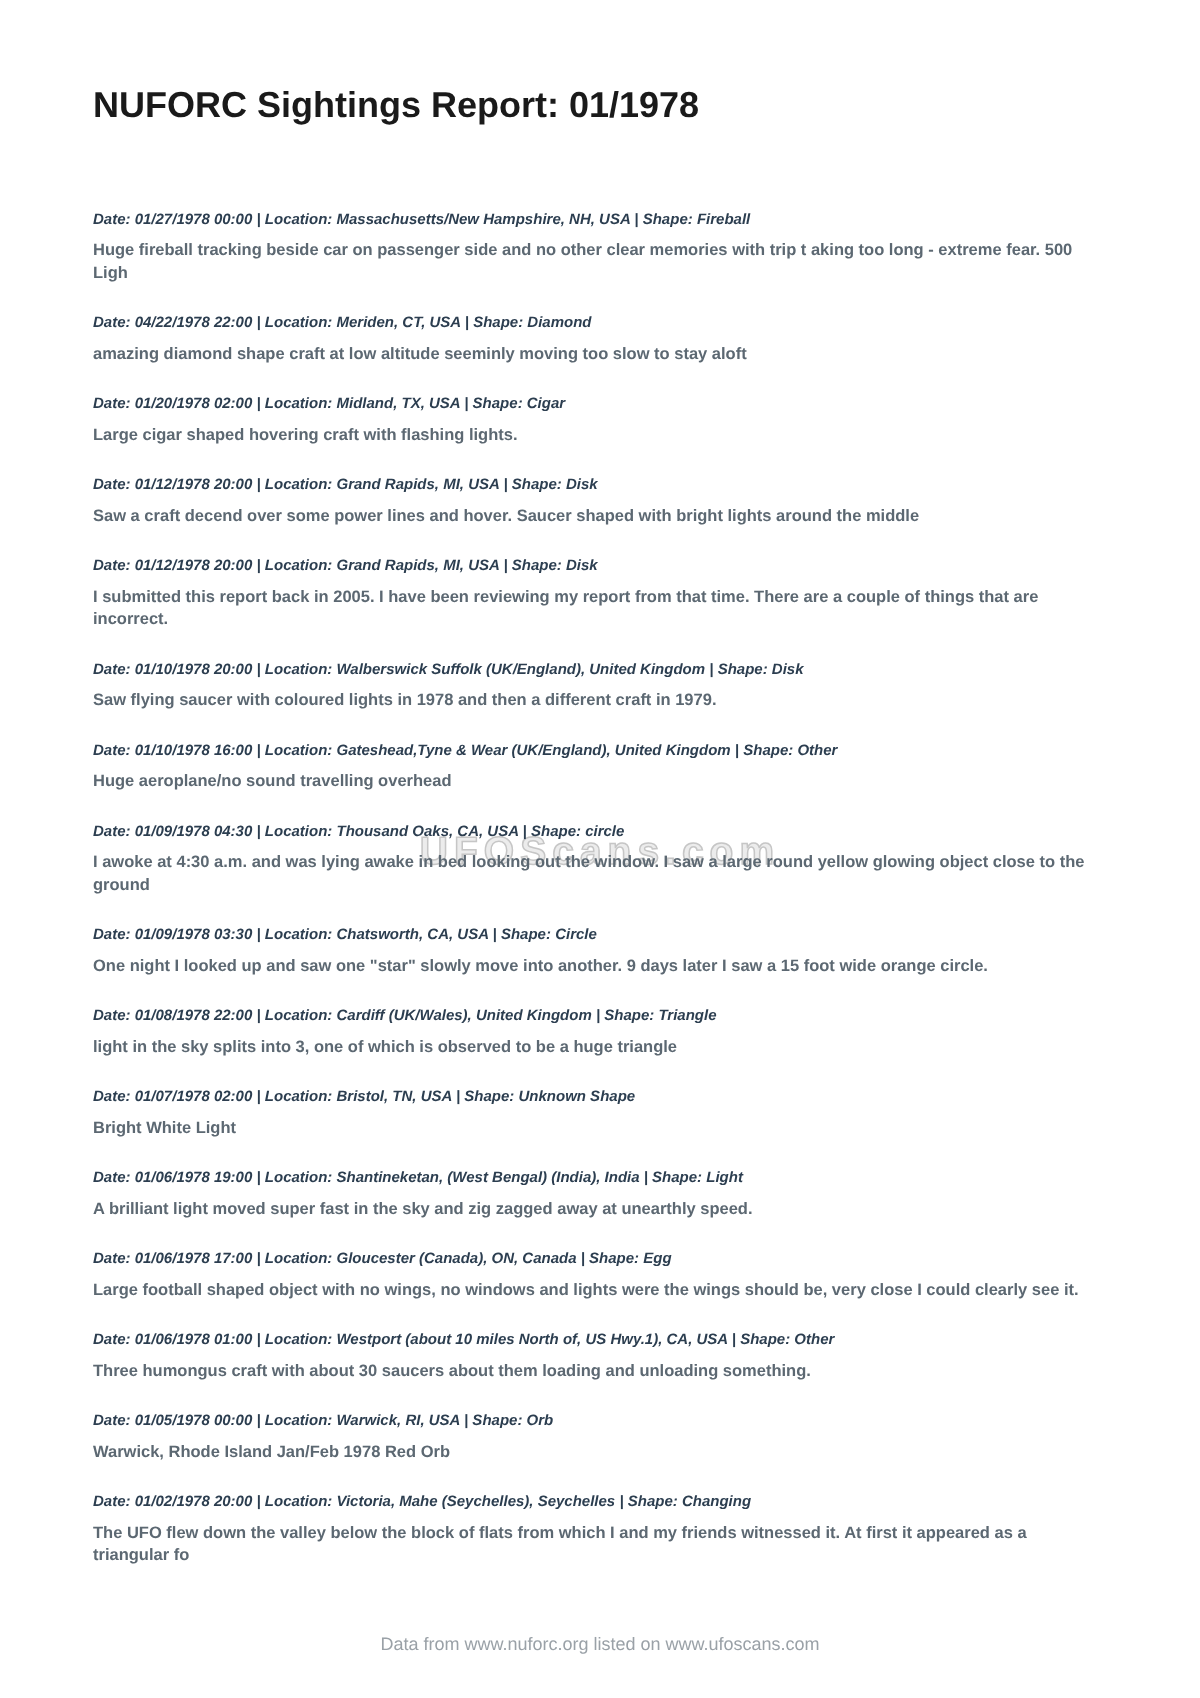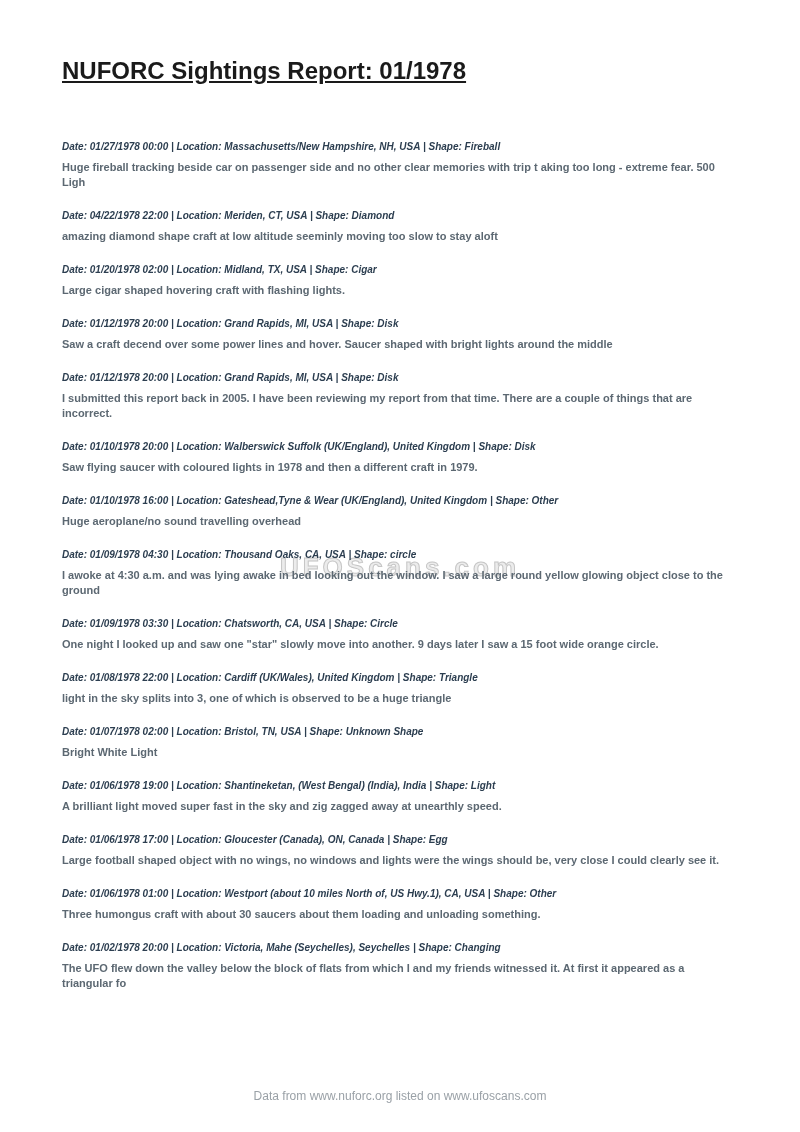--- a/index.html
+++ b/index.html
@@ -16,21 +16,20 @@
     position: relative;
     z-index: 1;
     padding: 56px 62px 0 62px;
   }
   .report-title {
     font-size: 24px;
     line-height: 30px;
     font-weight: bold;
     color: var(--color-title, #1a1a1a);
     margin: 0 0 52px 0;
-    text-decoration: underline;
   }
   .sighting {
     margin-bottom: 17px;
   }
   .sighting-header {
     font-size: 10px;
     line-height: 18px;
     font-weight: bold;
     font-style: italic;
     color: var(--color-header, #2c3e50);
@@ -141,20 +140,24 @@
   <div class="sighting">
     <div class="sighting-header">Date: 01/06/1978 17:00 | Location: Gloucester (Canada), ON, Canada | Shape: Egg</div>
     <div class="sighting-description">Large football shaped object with no wings, no windows and lights were the wings should be, very close I could clearly see it.</div>
   </div>
 
   <div class="sighting">
     <div class="sighting-header">Date: 01/06/1978 01:00 | Location: Westport (about 10 miles North of, US Hwy.1), CA, USA | Shape: Other</div>
     <div class="sighting-description">Three humongus craft with about 30 saucers about them loading and unloading something.</div>
   </div>
 
+  <div class="sighting">
+    <div class="sighting-header">Date: 01/05/1978 00:00 | Location: Warwick, RI, USA | Shape: Orb</div>
+    <div class="sighting-description">Warwick, Rhode Island Jan/Feb 1978 Red Orb</div>
+  </div>
 
   <div class="sighting">
     <div class="sighting-header">Date: 01/02/1978 20:00 | Location: Victoria, Mahe (Seychelles), Seychelles | Shape: Changing</div>
     <div class="sighting-description">The UFO flew down the valley below the block of flats from which I and my friends witnessed it. At first it appeared as a triangular fo</div>
   </div>
 </div>
 </div>
 
 <div class="page-footer">Data from www.nuforc.org listed on www.ufoscans.com</div>
 

